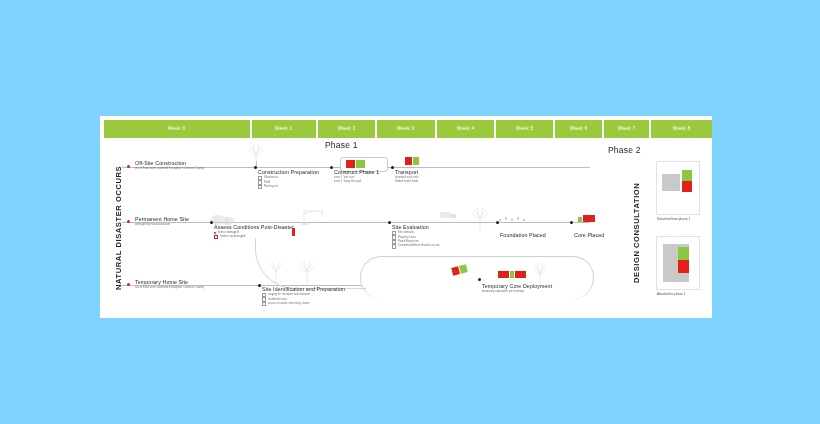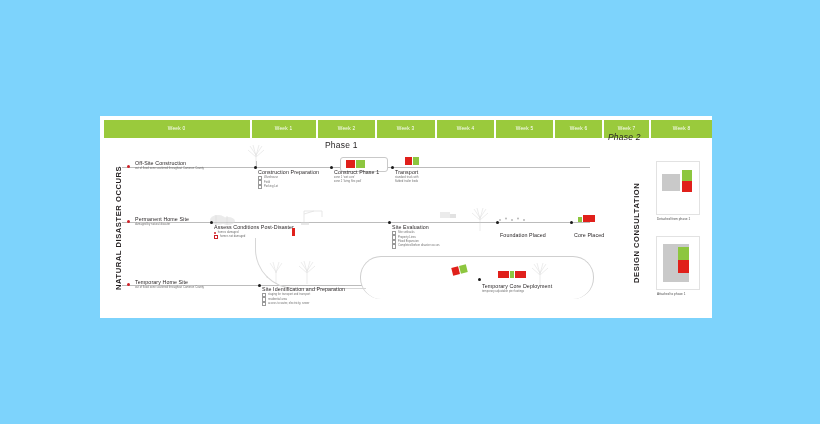--- a/index.html
+++ b/index.html
@@ -30,21 +30,21 @@
     font-family:"Liberation Sans",sans-serif;white-space:nowrap;
     transform:scale(1.35);transform-origin:center;
   }
 
   
   .phase{
     position:absolute;font-size:8.5px;color:#231f20;
     letter-spacing:.2px;white-space:nowrap;
   }
   #phase1{left:325px;top:140px;}
-  #phase2{left:608px;top:132px;font-style:italic;}
+  #phase2{left:608px;top:145px;}
 
   
   .vtitle{
     position:absolute;white-space:nowrap;
     font-size:7.6px;font-weight:bold;letter-spacing:.55px;color:#231f20;
     transform-origin:0 0;
   }
   #ndo{left:114px;top:290px;transform:rotate(-90deg);}
   #dcs{left:632px;top:283px;transform:rotate(-90deg);}
 

